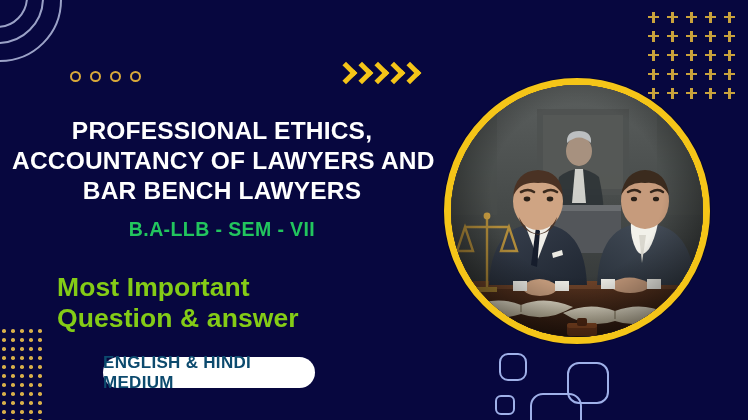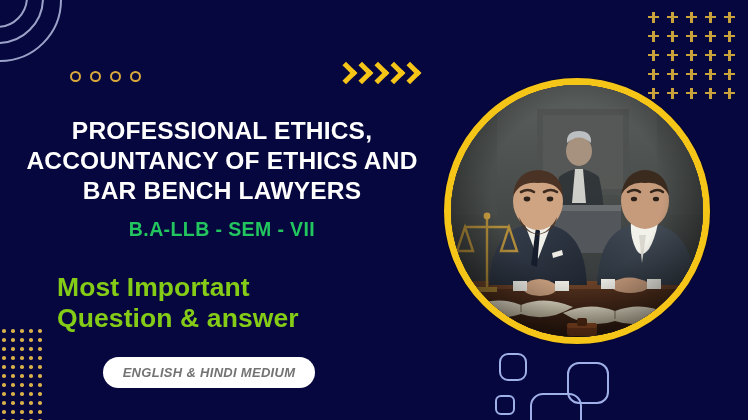--- a/index.html
+++ b/index.html
@@ -104,21 +104,21 @@
     position:absolute; left:57px; top:272px;
     color:#84cc16;
     font-size:26.5px; line-height:1.16; font-weight:bold;
     letter-spacing:.1px;
   }
   .pill{
     position:absolute; left:103px; top:357px;
     width:212px; height:31px;
     background:#ffffff; border-radius:16px;
     display:flex; align-items:center; justify-content:center;
-    color:#737373; font-size:13px; font-weight:bold; letter-spacing:.3px;font-style:italic;
+    color:#0c4a6e; font-size:17px; font-weight:bold; letter-spacing:.3px;
   }
 </style>
 </head>
 <body>
 
 <div class="stage">
 
   <div class="arc arc-outer"></div>
   <div class="arc arc-mid"></div>
   <div class="arc arc-in"></div>
@@ -342,21 +342,21 @@
           <rect x="126" y="233" width="10" height="8" rx="2" fill="#5e2f16"></rect>
         </g>
 
         <rect x="0" y="0" width="252" height="252" fill="url(#vig)"></rect>
       </svg>
     </div>
   </div>
 
   <div class="headline">
     <div>PROFESSIONAL ETHICS,</div>
-    <div>ACCOUNTANCY OF ETHICS AND</div>
+    <div>ACCOUNTANCY OF LAWYERS AND</div>
     <div>BAR BENCH LAWYERS</div>
   </div>
 
   <div class="subtitle">B.A-LLB - SEM - VII</div>
 
   <div class="gold-block">
     <div>Most Important</div>
     <div>Question &amp; answer</div>
   </div>
 

